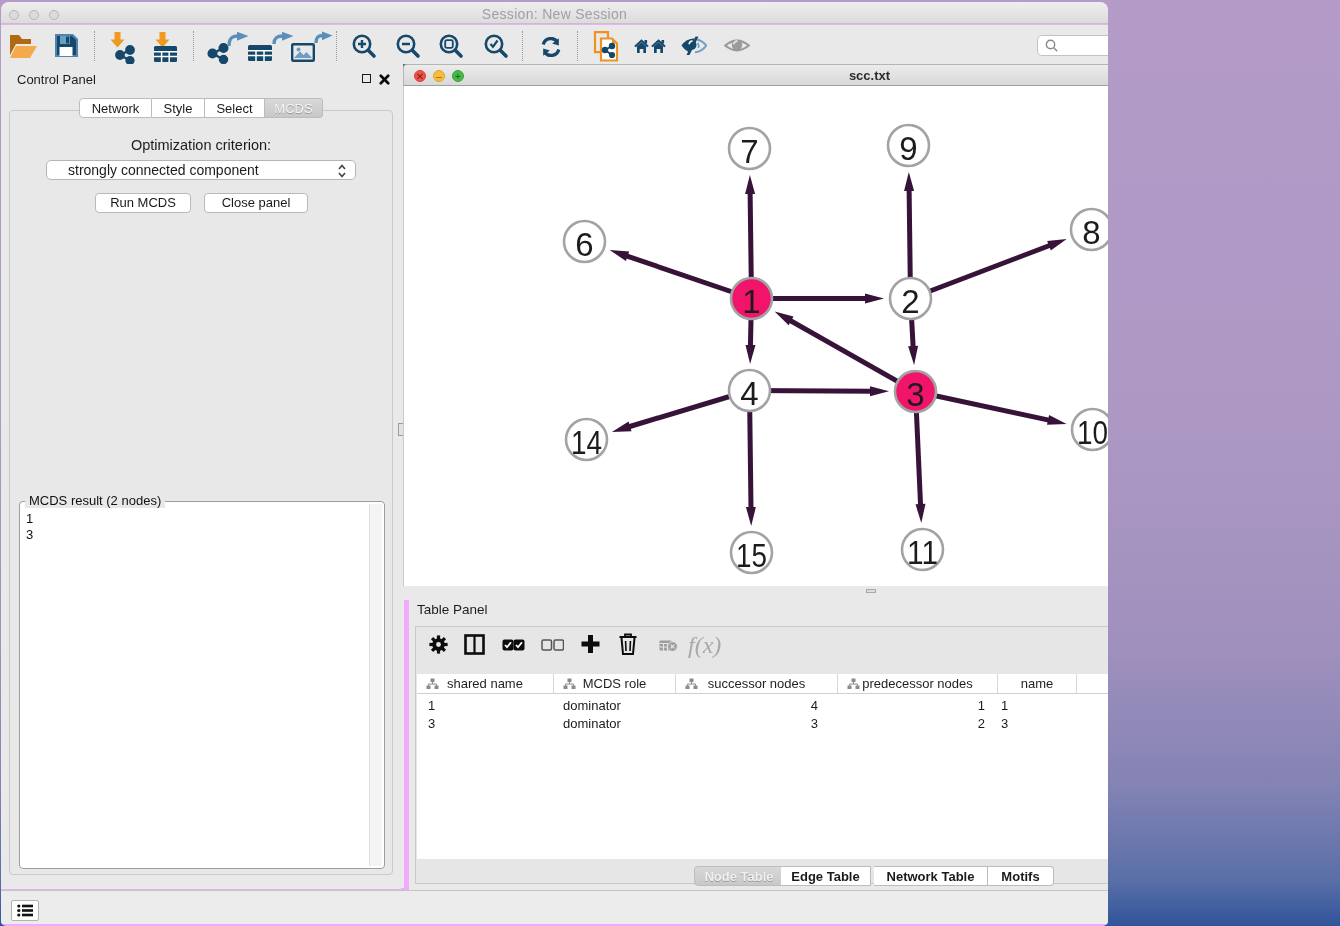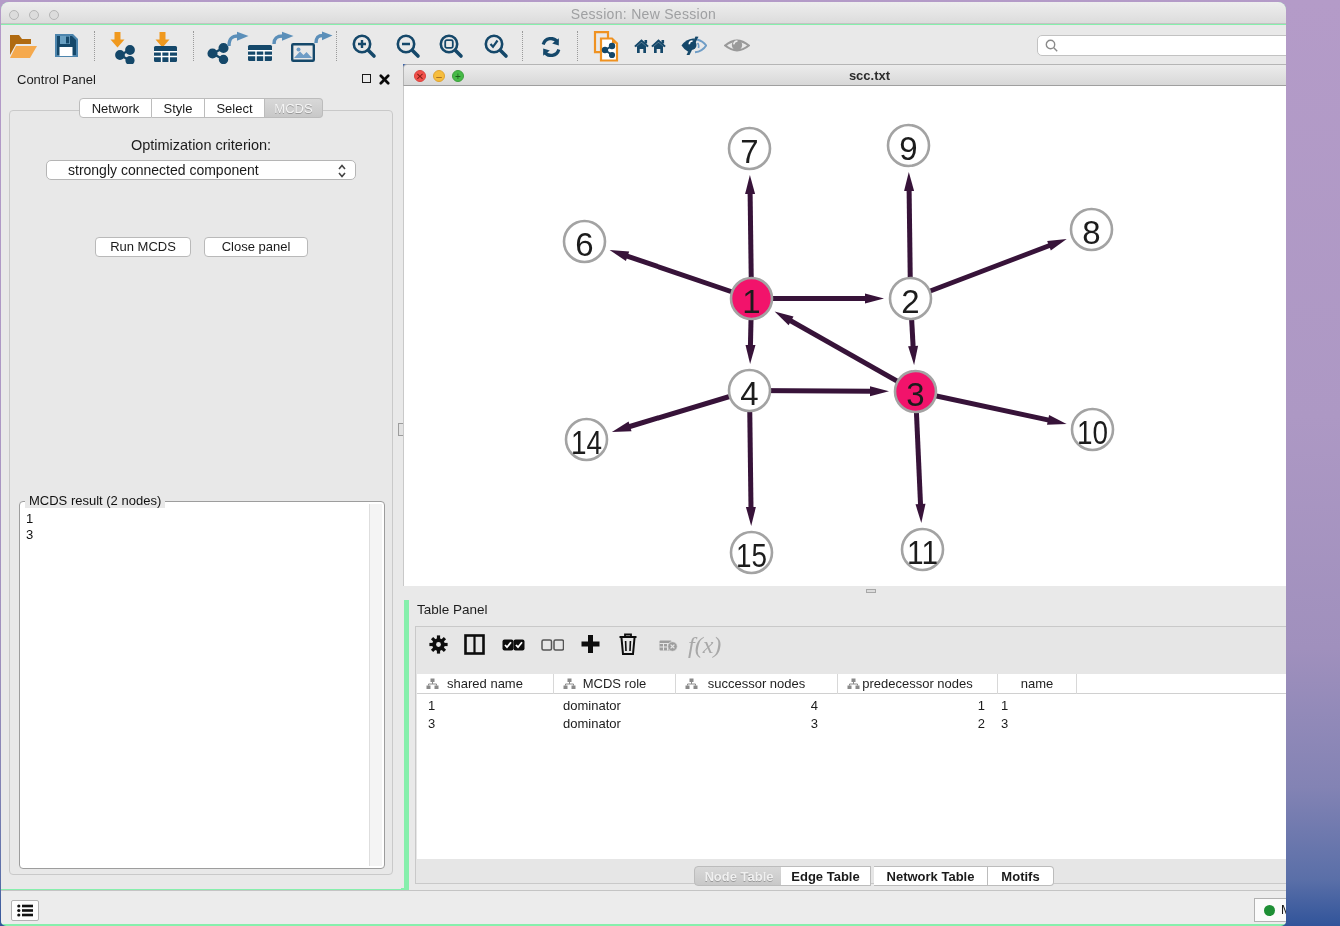--- a/index.html
+++ b/index.html
@@ -1,34 +1,34 @@
 <!DOCTYPE html>
 <html><head>
 <meta charset="utf-8">
 <style>
 * { margin:0; padding:0; box-sizing:border-box; -webkit-font-smoothing:antialiased; }
 html,body { width:1340px; height:926px; overflow:hidden; }
 body { background:linear-gradient(180deg,#b49bc8 0%,#ad98c4 45%,#a090bd 70%,#8383b4 85%,#5a6fa8 95%,#31549a 100%); font-family:"Liberation Sans",sans-serif; }
-#win { position:absolute; left:1px; top:2px; width:1285px; height:924px; background:#86efac; border-radius:8px 8px 5px 5px; overflow:hidden; }
+#win { position:absolute; left:1px; top:2px; width:1107px; height:924px; background:#f0abfc; border-radius:8px 8px 5px 5px; overflow:hidden; }
 #titlebar { position:absolute; left:0; top:0; width:100%; height:22px; background:linear-gradient(180deg,#eeeeee,#dcdcdc); border-bottom:1px solid #c3c3c3; }
 .tl { position:absolute; top:8px; width:10px; height:10px; border-radius:50%; background:#dcdcdc; border:1px solid #b5b5b5; }
 #title { position:absolute; top:4px; left:0; width:100%; text-align:center; font-size:14px; letter-spacing:0.3px; color:#9fa0a2; }
 #toolbar { position:absolute; left:0; top:23px; width:100%; height:41px; background:#e9e9e9; border-bottom:1px solid #cfcfcf; }
 .sep { position:absolute; top:6px; height:30px; width:0; border-left:1px dotted #9a9a9a; }
 .tbi { position:absolute; top:0; }
 #searchbox { position:absolute; left:1036px; top:10px; width:292px; height:21px; background:#ffffff; border:1px solid #c2c2c2; border-radius:5px; }
 
 #cpanel { position:absolute; left:0; top:62px; width:400px; height:825px; background:#e9e9e9; }
 #cphead { position:absolute; left:16px; top:8px; font-size:13px; color:#1d1d1d; }
 .tab { position:absolute; top:34px; z-index:2; height:20px; background:#ffffff; border:1px solid #bcbcbc; font-size:13px; color:#1a1a1a; text-align:center; line-height:19px; }
 .tabsel { background:linear-gradient(180deg,#d8d8d8,#c8c8c8); color:#f4f4f4; text-shadow:0 1px 0 #9a9a9a; }
 #cpcontent { position:absolute; left:8px; top:46px; width:384px; height:765px; background:#e8e8e8; border:1px solid #c9c9c9; border-radius:4px; }
 #optlabel { position:absolute; left:0; top:26px; width:100%; text-align:center; font-size:14.5px; color:#1c1c1c; }
 #dropdown { position:absolute; left:36px; top:49px; width:310px; height:20px; background:#ffffff; border:1px solid #b5b5b5; border-radius:5px; font-size:14px; color:#1a1a1a; line-height:19px; padding-left:21px; }
-.btn { position:absolute; top:82px; height:20px; background:#ffffff; border:1px solid #b9b9b9; border-radius:4px; font-size:13px; color:#1a1a1a; text-align:center; line-height:18px;margin-top:44px; }
+.btn { position:absolute; top:82px; height:20px; background:#ffffff; border:1px solid #b9b9b9; border-radius:4px; font-size:13px; color:#1a1a1a; text-align:center; line-height:18px; }
 #resultbox { position:absolute; left:9px; top:390px; width:366px; height:368px; border:1px solid #9d9d9d; border-radius:4px; background:#ffffff; }
 #resultlabel { position:absolute; left:5px; top:-9px; background:#e8e8e8; padding:0 4px; font-size:13px; color:#111; }
 #resultscroll { position:absolute; right:2px; top:2px; bottom:2px; width:13px; background:#f4f4f4; border-left:1px solid #dedede; }
 
 #divider { position:absolute; left:397px; top:62px; width:6px; height:824px; background:#e9e9e9; }
 #divhandle { position:absolute; left:0; top:359px; width:6px; height:13px; background:#e2e2e2; border:1px solid #9d9d9d; }
 #netwin { position:absolute; left:402px; top:62px; width:933px; height:536px; }
 #nettitle { position:absolute; left:0; top:0; width:100%; height:22px; background:linear-gradient(180deg,#ececec,#d8d8d8); border:1px solid #b5b5b5; border-bottom:1px solid #9f9f9f; border-radius:4px 4px 0 0; }
 #netname { position:absolute; width:100%; text-align:center; top:3px; font-size:13px; font-weight:bold; color:#2c2c2c; }
 .tl2 { position:absolute; top:5px; width:12px; height:12px; border-radius:50%; font-size:10px; line-height:12px; text-align:center; }

